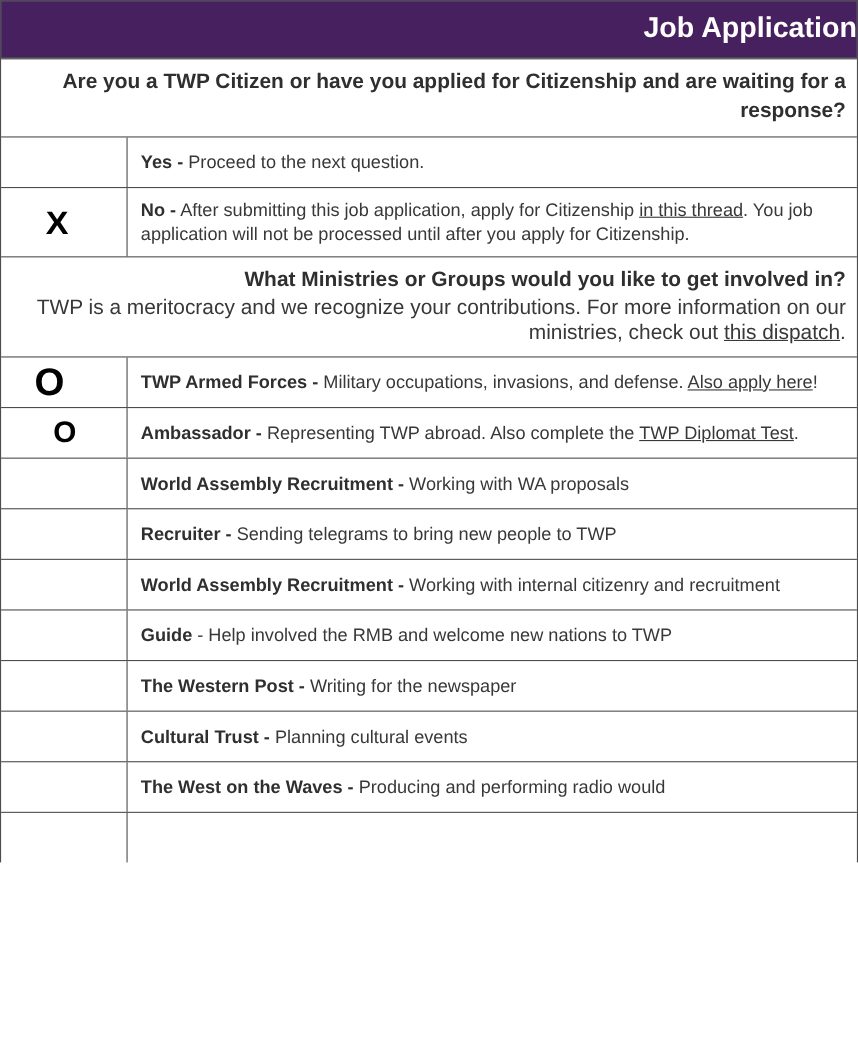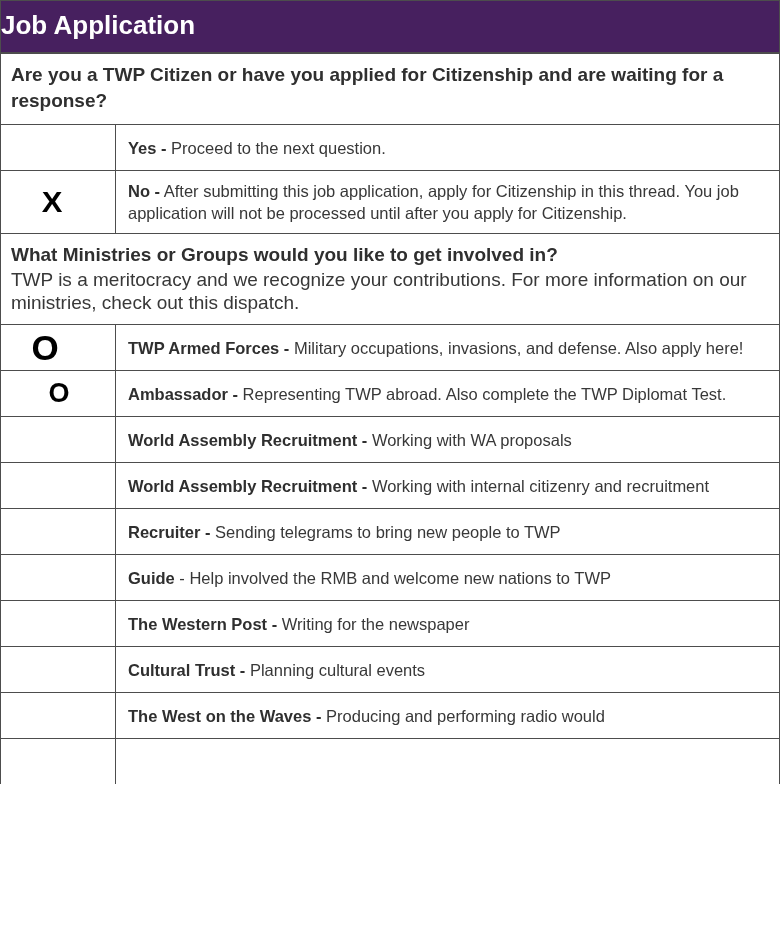--- a/index.html
+++ b/index.html
@@ -5,26 +5,26 @@
   html,body{margin:0;padding:0;}
   body{
     width:780px;height:948px;background:#ffffff;overflow:hidden;
     font-family:"Liberation Sans",sans-serif;color:#333333;
     -webkit-font-smoothing:antialiased;
   }
   .sheet{
     width:778px;border:1px solid #4d4d4d;border-bottom:none;background:#ffffff;
   }
   .title-bar{
-    background:#47205f;color:#ffffff;text-align:left;
+    background:#47205f;color:#ffffff;text-align:right;
     font-size:26px;font-weight:bold;padding:9px 0 11px 0;
     border-bottom:1px solid #4d4d4d;
   }
   .q-block{
-    padding:8px 10px 10px 10px;border-top:1px solid #4d4d4d;
+    padding:8px 10px 10px 10px;border-top:1px solid #4d4d4d;text-align:right;
   }
   .q-block:first-of-type{border-top:none;}
   .q-heading{
     font-size:19px;font-weight:bold;line-height:26px;color:#2f2f2f;
   }
   .q-sub{
     font-size:19px;line-height:23px;color:#383838;
   }
   .opt-row{
     display:flex;align-items:stretch;border-top:1px solid #4d4d4d;min-height:45px;
@@ -35,21 +35,21 @@
   }
   .text-cell{
     flex:1;display:flex;align-items:center;
     padding:9px 28px 9px 12px;
   }
   .opt-text{
     font-size:16.5px;line-height:22px;color:#383838;
   }
   .opt-label{font-weight:bold;color:#2f2f2f;}
   .link{
-    color:inherit;cursor:pointer;
+    text-decoration:underline;color:inherit;cursor:pointer;
   }
   .mark{
     font-weight:bold;color:#000000;line-height:1;
   }
   .mark-x{font-size:31px;margin-right:12px;transform:scaleY(0.95);}
   .mark-o-lg{font-size:35px;margin-right:26px;}
   .mark-o-sm{font-size:27px;margin-left:2px;}
 </style>
 </head>
 <body>
@@ -124,42 +124,42 @@
       </div>
     </div>
   </div>
 
   <div class="opt-row">
     <div class="mark-cell">
       <span class="mark"></span>
     </div>
     <div class="text-cell">
       <div class="opt-text">
+        <span class="opt-label">Recruiter -</span><span class="opt-desc"><span> Sending telegrams to bring new people to TWP</span></span>
+      </div>
+    </div>
+  </div>
+
+  <div class="opt-row">
+    <div class="mark-cell">
+      <span class="mark"></span>
+    </div>
+    <div class="text-cell">
+      <div class="opt-text">
         <span class="opt-label">World Assembly Recruitment -</span><span class="opt-desc"><span> Working with internal citizenry and recruitment</span></span>
       </div>
     </div>
   </div>
 
   <div class="opt-row">
     <div class="mark-cell">
       <span class="mark"></span>
     </div>
     <div class="text-cell">
       <div class="opt-text">
-        <span class="opt-label">Recruiter -</span><span class="opt-desc"><span> Sending telegrams to bring new people to TWP</span></span>
-      </div>
-    </div>
-  </div>
-
-  <div class="opt-row">
-    <div class="mark-cell">
-      <span class="mark"></span>
-    </div>
-    <div class="text-cell">
-      <div class="opt-text">
         <span class="opt-label">Guide</span><span class="opt-desc"><span> - Help involved the RMB and welcome new nations to TWP</span></span>
       </div>
     </div>
   </div>
 
   <div class="opt-row">
     <div class="mark-cell">
       <span class="mark"></span>
     </div>
     <div class="text-cell">

